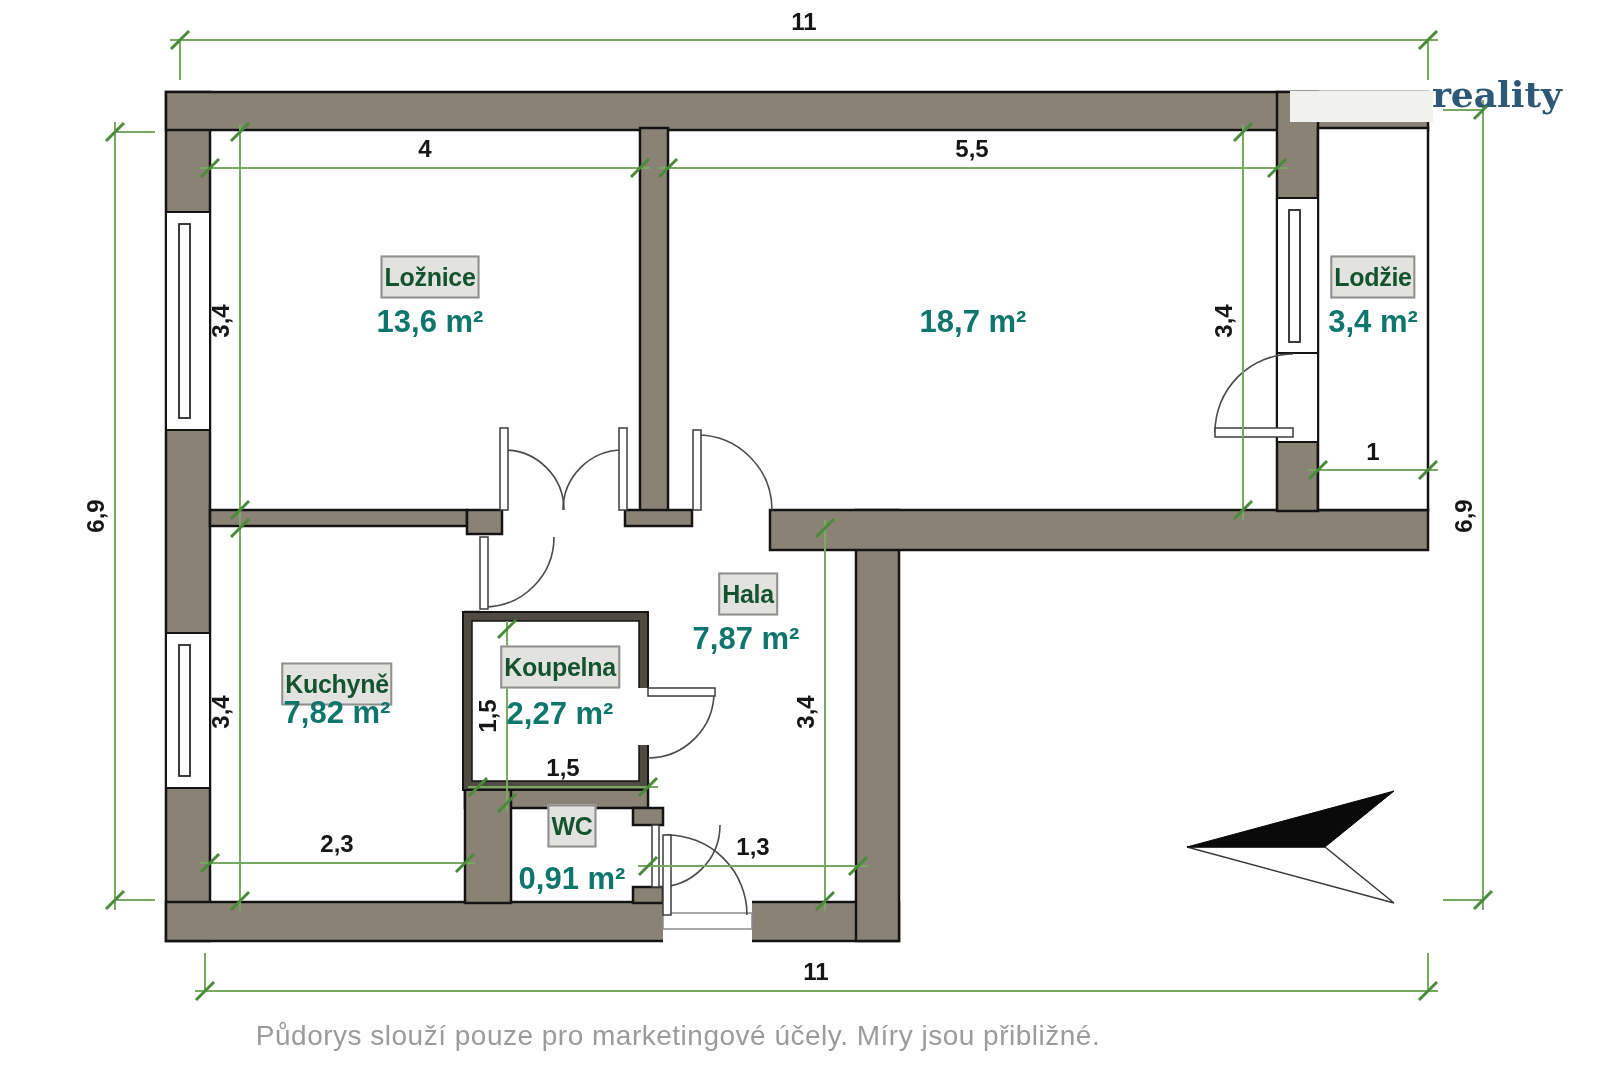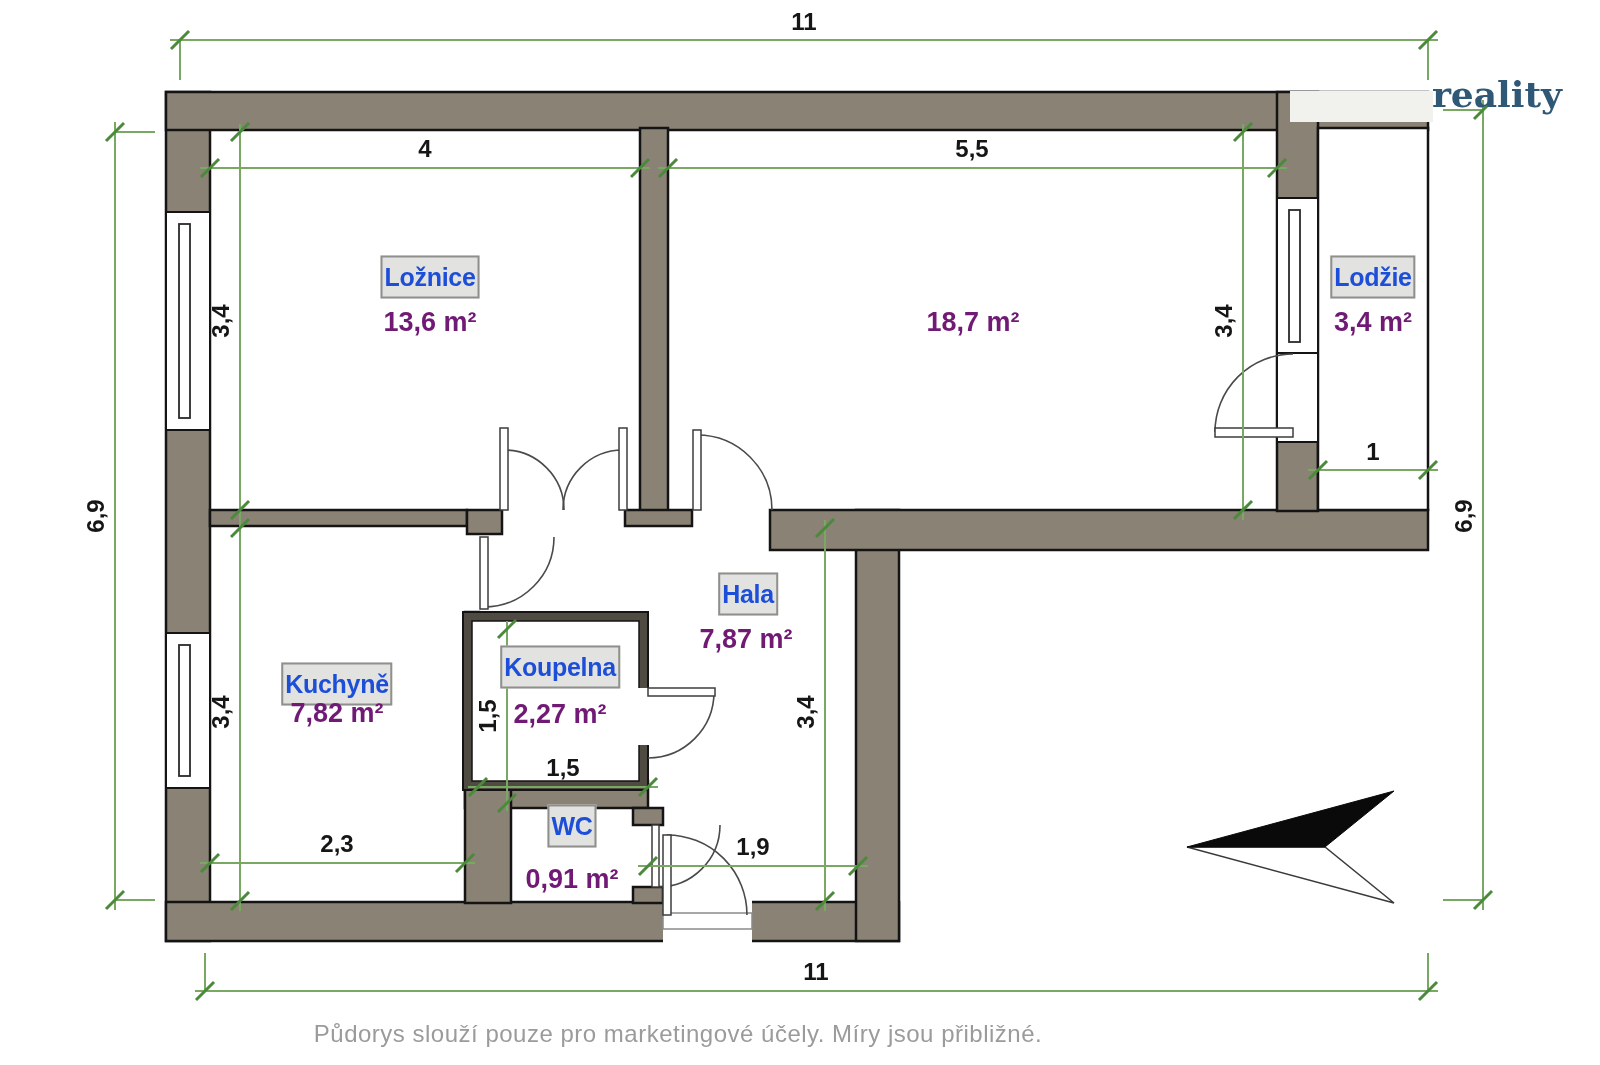--- a/index.html
+++ b/index.html
@@ -7,30 +7,30 @@
   .canvas{position:relative;width:1600px;height:1065px;background:#ffffff;}
   .plan-svg{position:absolute;left:0;top:0;}
   .dim{stroke:#79a862;stroke-width:2;fill:none;}
   .tick{stroke:#4a8a3a;stroke-width:3;fill:none;}
   .wall{fill:#8a8275;stroke:#141414;stroke-width:2.5;}
   .opening{fill:#ffffff;stroke:#141414;stroke-width:2;}
   .frame{fill:#ffffff;stroke:#2a2a2a;stroke-width:1.8;}
   .leaf{fill:#ffffff;stroke:#3c3c3c;stroke-width:1.5;}
   .swing{fill:none;stroke:#4a4a4a;stroke-width:1.6;}
   .room-box{position:absolute;transform:translate(-50%,-50%);background:#e2e2e0;border:2px solid #8f8f8d;
-    padding:5px 2px;font-size:25px;font-weight:bold;color:#1d4ed8;letter-spacing:-0.3px;white-space:nowrap;}
-  .room-area{position:absolute;transform:translate(-50%,-50%);font-size:27px;font-weight:bold;color:#701a75;white-space:nowrap;}
+    padding:5px 2px;font-size:25px;font-weight:bold;color:#14532d;letter-spacing:-0.3px;white-space:nowrap;}
+  .room-area{position:absolute;transform:translate(-50%,-50%);font-size:31px;font-weight:bold;color:#0f766e;white-space:nowrap;}
   .dim-label{position:absolute;transform:translate(-50%,-50%);font-size:24px;font-weight:bold;color:#161616;white-space:nowrap;}
   .dim-label.vert{transform:translate(-50%,-50%) rotate(-90deg);}
   .logo-box{position:absolute;left:1290px;top:91px;width:143px;height:31px;background:#f1f1ee;}
   .brand-name{position:absolute;top:18px;right:38px;font-family:"DejaVu Serif",serif;font-weight:bold;
     font-size:54px;color:#2e5876;line-height:1;}
   .brand-tagline{position:absolute;top:76px;right:38px;font-family:"DejaVu Serif",serif;font-weight:bold;
     font-size:36px;color:#2e5876;line-height:1;text-align:center;}
-  .footer-note{position:absolute;top:1020px;left:0;width:1356px;text-align:center;font-size:24px;
+  .footer-note{position:absolute;top:1020px;left:0;width:1356px;text-align:center;font-size:28px;
     color:#9b9b9b;letter-spacing:0.5px;}
 </style>
 </head>
 <body>
 
 <div class="canvas">
 
   <svg class="plan-svg" width="1600" height="1065" viewBox="0 0 1600 1065">
 
     <g>
@@ -226,20 +226,20 @@
   <div class="dim-label" style="left:425px;top:149px;">4</div>
   <div class="dim-label vert" style="left:221px;top:321px;">3,4</div>
   <div class="dim-label" style="left:972px;top:149px;">5,5</div>
   <div class="dim-label vert" style="left:1224px;top:321px;">3,4</div>
   <div class="dim-label" style="left:1373px;top:452px;">1</div>
   <div class="dim-label vert" style="left:221px;top:712px;">3,4</div>
   <div class="dim-label" style="left:337px;top:844px;">2,3</div>
   <div class="dim-label vert" style="left:488px;top:716px;">1,5</div>
   <div class="dim-label" style="left:563px;top:768px;">1,5</div>
   <div class="dim-label vert" style="left:806px;top:712px;">3,4</div>
-  <div class="dim-label" style="left:753px;top:847px;">1,9</div>
+  <div class="dim-label" style="left:753px;top:847px;">1,3</div>
 
   <div class="logo-box"></div>
   <div class="brand-tagline">reality</div>
 
   <div class="footer-note">Půdorys slouží pouze pro marketingové účely. Míry jsou přibližné.</div>
 
 </div>
 
 </body></html>

